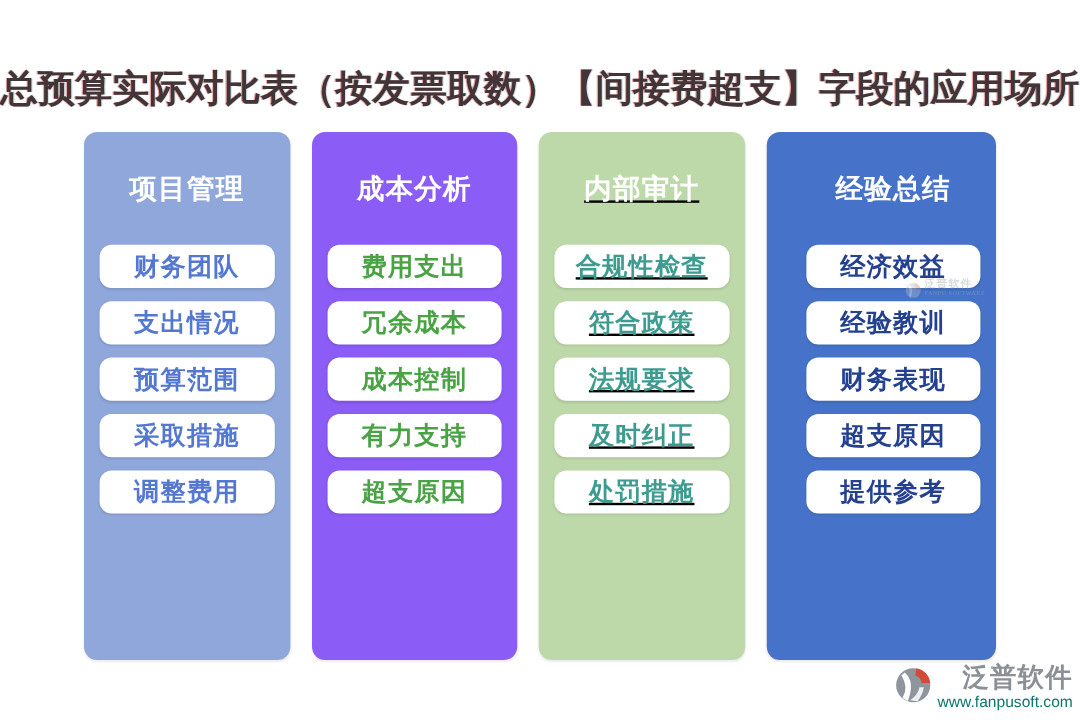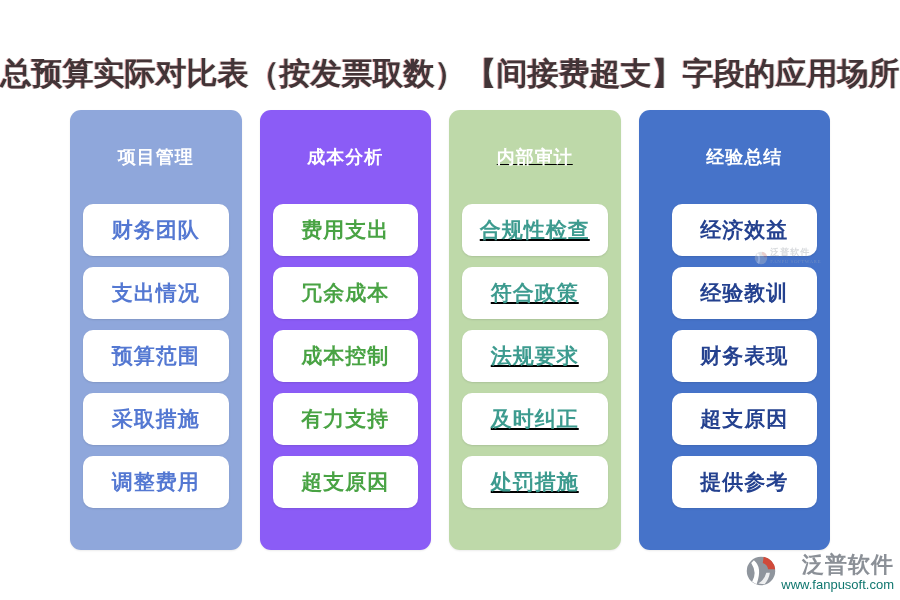--- a/index.html
+++ b/index.html
@@ -16,27 +16,27 @@
   .cols{
     position:absolute;top:110px;left:70px;width:760px;height:440px;
     display:flex;gap:18px;
   }
   .col{
     flex:1 1 0;border-radius:11px;display:flex;flex-direction:column;
     box-shadow:0 1px 2px rgba(0,0,0,.08);
   }
   .col-header{
     height:94px;display:flex;align-items:center;justify-content:center;
-    color:#ffffff;font-size:18px;font-weight:bold;letter-spacing:1px;
+    color:#ffffff;font-size:23px;font-weight:bold;letter-spacing:1px;
   }
   .cards{
     display:flex;flex-direction:column;gap:11px;padding:0 13px;
   }
   .card{
-    position:relative;height:52px;background:#ffffff;border-radius:10px;
+    position:relative;height:36px;background:#ffffff;border-radius:10px;
     display:flex;align-items:center;justify-content:center;
     font-size:21px;font-weight:bold;letter-spacing:1px;
     color:var(--card-color,#333);
     box-shadow:0 1px 2px rgba(0,0,0,.10);
   }
   .card .card-label{white-space:nowrap;}
   
   .wm{
     position:absolute;right:-4px;bottom:-10px;display:flex;align-items:center;gap:2px;
     opacity:.38;pointer-events:none;

